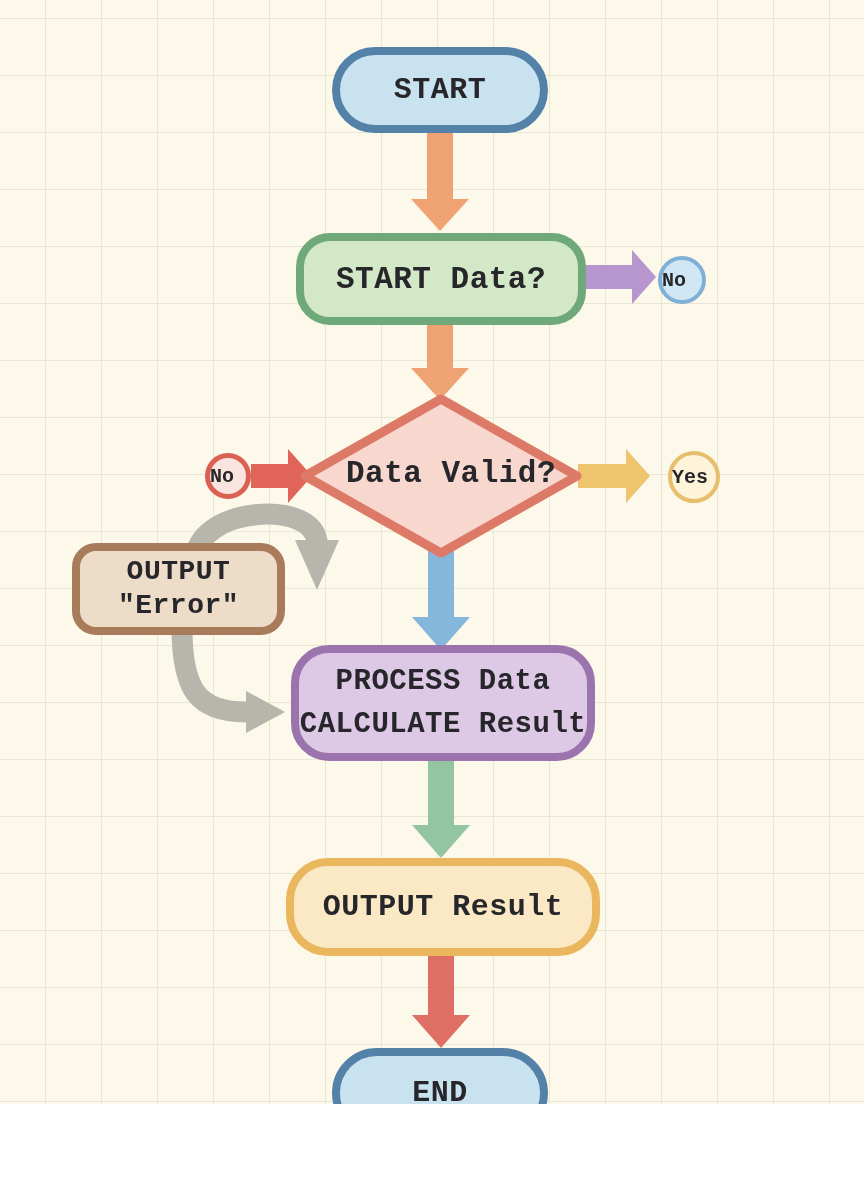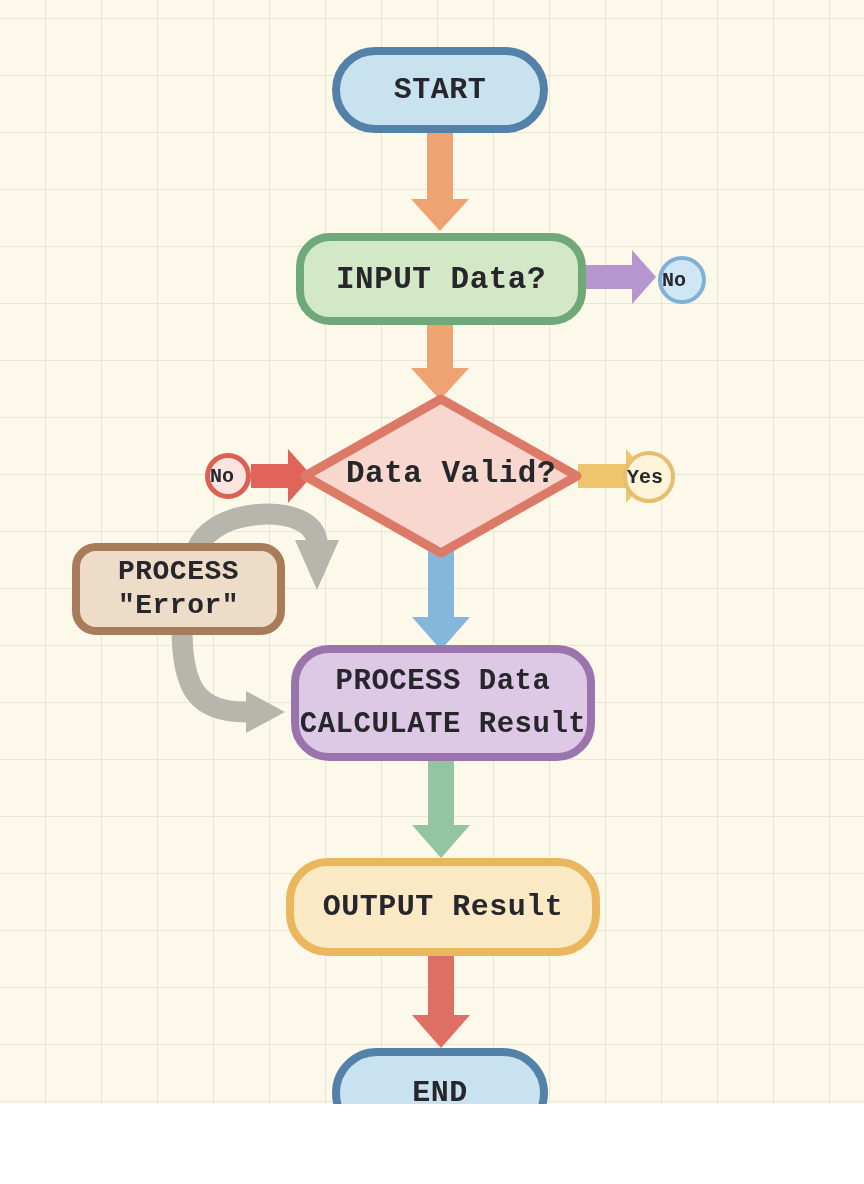--- a/index.html
+++ b/index.html
@@ -28,21 +28,21 @@
   #node-process{left:291px;top:645px;width:304px;height:116px;background:#ddc9e5;border:8px solid #9b74ae;border-radius:38px;font-size:29px;line-height:1.5;}
   #node-output{left:286px;top:858px;width:314px;height:98px;background:#fae9c4;border:8px solid #eab75e;border-radius:42px;font-size:30px;}
   #node-end{left:332px;top:1048px;width:216px;height:90px;background:#c9e2f0;border:8px solid #5381a8;border-radius:46px;font-size:30px;}
   #label-decision{left:316px;top:456px;width:270px;position:absolute;text-align:center;font-weight:bold;font-size:31px;color:#26262b;letter-spacing:.5px;}
   .badge{
     position:absolute;box-sizing:border-box;border-radius:50%;
     display:flex;align-items:center;justify-content:flex-start;
     font-weight:bold;font-size:20px;color:#26262b;
   }
   #badge-input-no{left:658px;top:256px;width:48px;height:48px;background:#cfe6f5;border:4px solid #7fb0d6;}
-  #badge-decision-yes{left:623px;top:451px;width:52px;height:52px;background:#fdf4da;border:4px solid #e6be6d;}
+  #badge-decision-yes{left:668px;top:451px;width:52px;height:52px;background:#fdf4da;border:4px solid #e6be6d;}
   #badge-decision-no{left:205px;top:453px;width:46px;height:46px;background:#f9e4df;border:5px solid #da6052;}
 </style>
 </head>
 <body>
 
 <div class="stage">
 
   <svg class="layer" width="864" height="1184" viewBox="0 0 864 1184">
 
     <path d="M 196 562 C 192 506 318 498 317 544" fill="none" stroke="#b7b6ac" stroke-width="21" stroke-linecap="round"></path>
@@ -68,39 +68,39 @@
     <polygon points="428,952 454,952 454,1015 470,1015 441,1048 412,1015 428,1015" fill="#df6e64"></polygon>
 
     <polygon points="441,399 577,476 441,553 305,476" fill="#f8d8ce" stroke="#dd7a67" stroke-width="9" stroke-linejoin="round"></polygon>
   </svg>
 
   <div class="node" id="node-start">
     <span>START</span>
   </div>
 
   <div class="node" id="node-input">
-    <span>INPUT Data?</span>
+    <span>START Data?</span>
   </div>
 
   <div id="label-decision">Data Valid?</div>
 
   <div class="badge" id="badge-input-no">
     <span>No</span>
   </div>
 
   <div class="badge" id="badge-decision-yes">
     <span>Yes</span>
   </div>
 
   <div class="badge" id="badge-decision-no">
     <span>No</span>
   </div>
 
   <div class="node" id="node-display">
-    <span>PROCESS</span>
+    <span>OUTPUT</span>
     <span>"Error"</span>
   </div>
 
   <div class="node" id="node-process">
     <span>PROCESS Data</span>
     <span>CALCULATE Result</span>
   </div>
 
   <div class="node" id="node-output">
     <span>OUTPUT Result</span>

